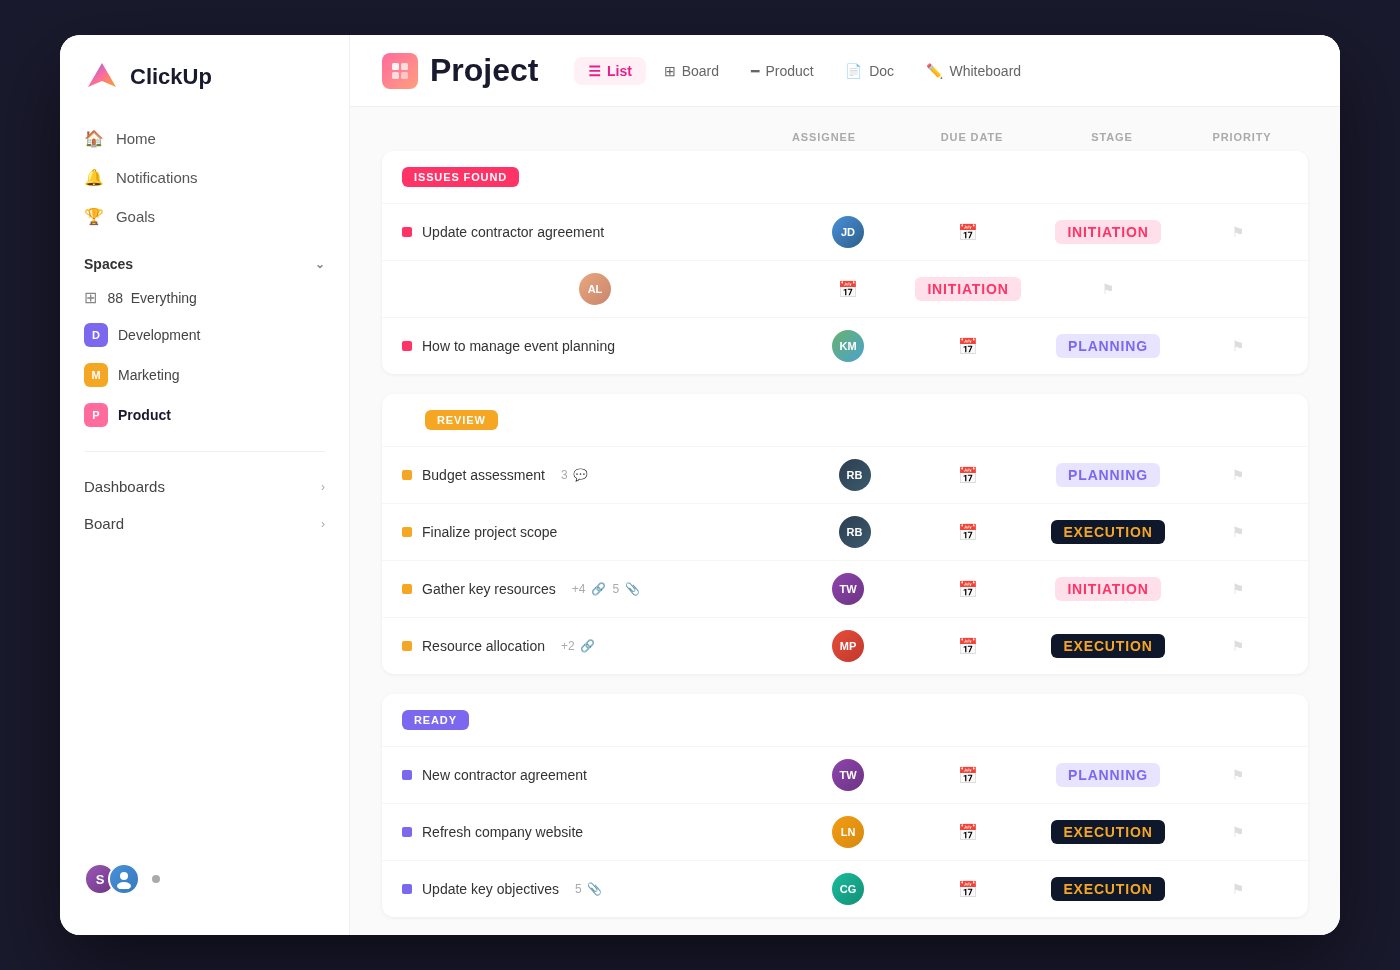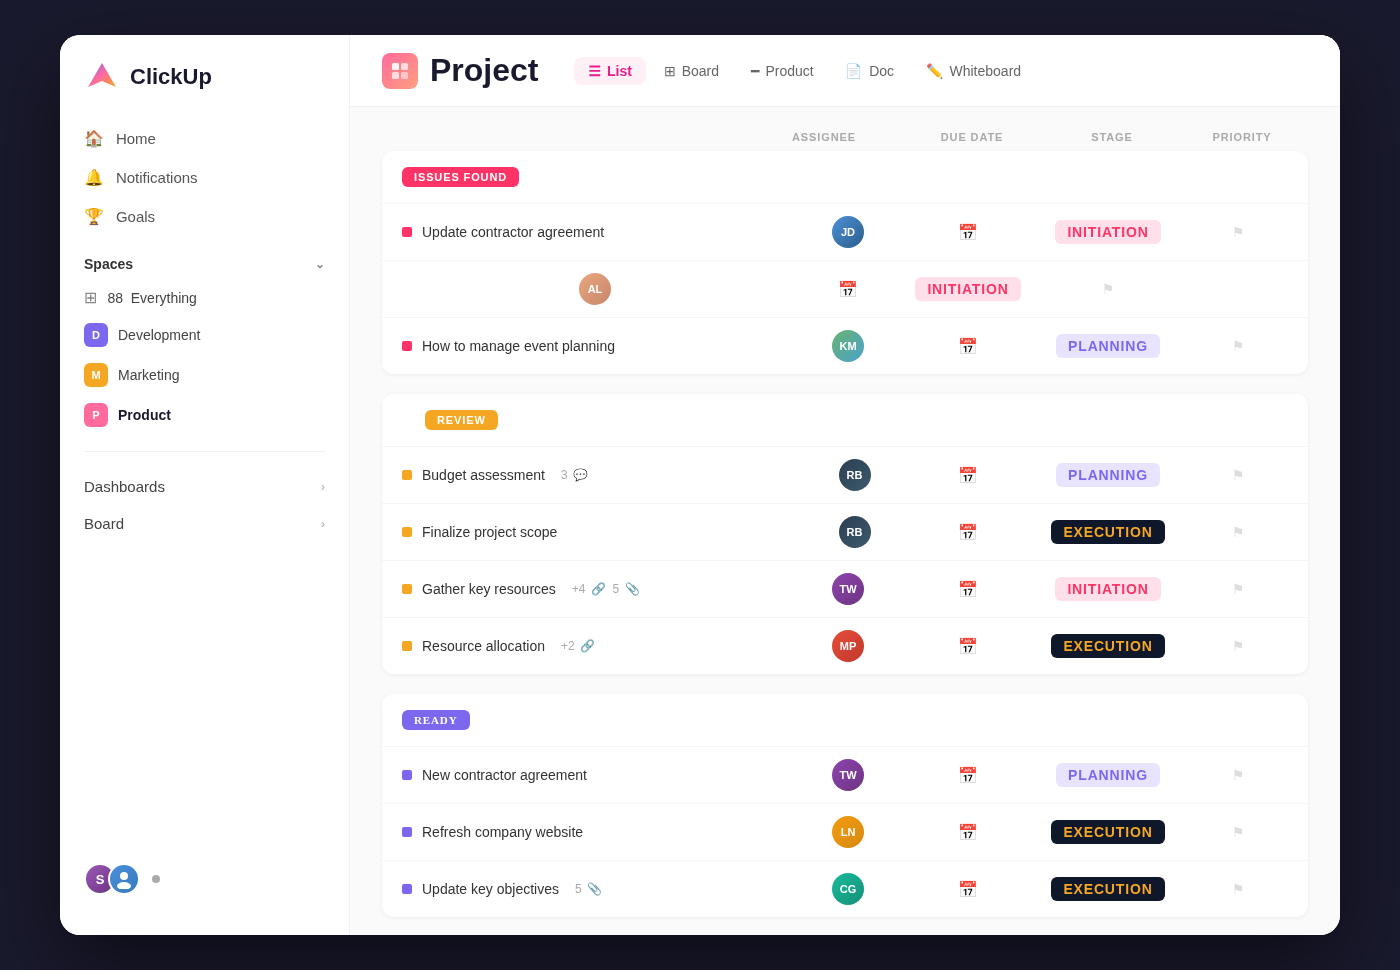--- a/index.html
+++ b/index.html
@@ -234,21 +234,21 @@
     .section-badge {
       display: inline-block;
       padding: 4px 12px;
       border-radius: 6px;
       font-size: 11px;
       font-weight: 700;
       letter-spacing: 0.08em;
     }
     .badge-issues { background: #ff3366; color: #fff; }
     .badge-review { background: #f5a623; color: #fff; margin-left: 23px; }
-    .badge-ready { background: #7b68ee; color: #fff; font-family: Liberation Serif, serif; }
+    .badge-ready { background: #7b68ee; color: #fff; }
 
     .task-row {
       display: grid;
       grid-template-columns: 1fr 120px 120px 160px 100px;
       align-items: center;
       padding: 12px 20px;
       border-top: 1px solid #f5f5f5;
       cursor: pointer;
     }
 

